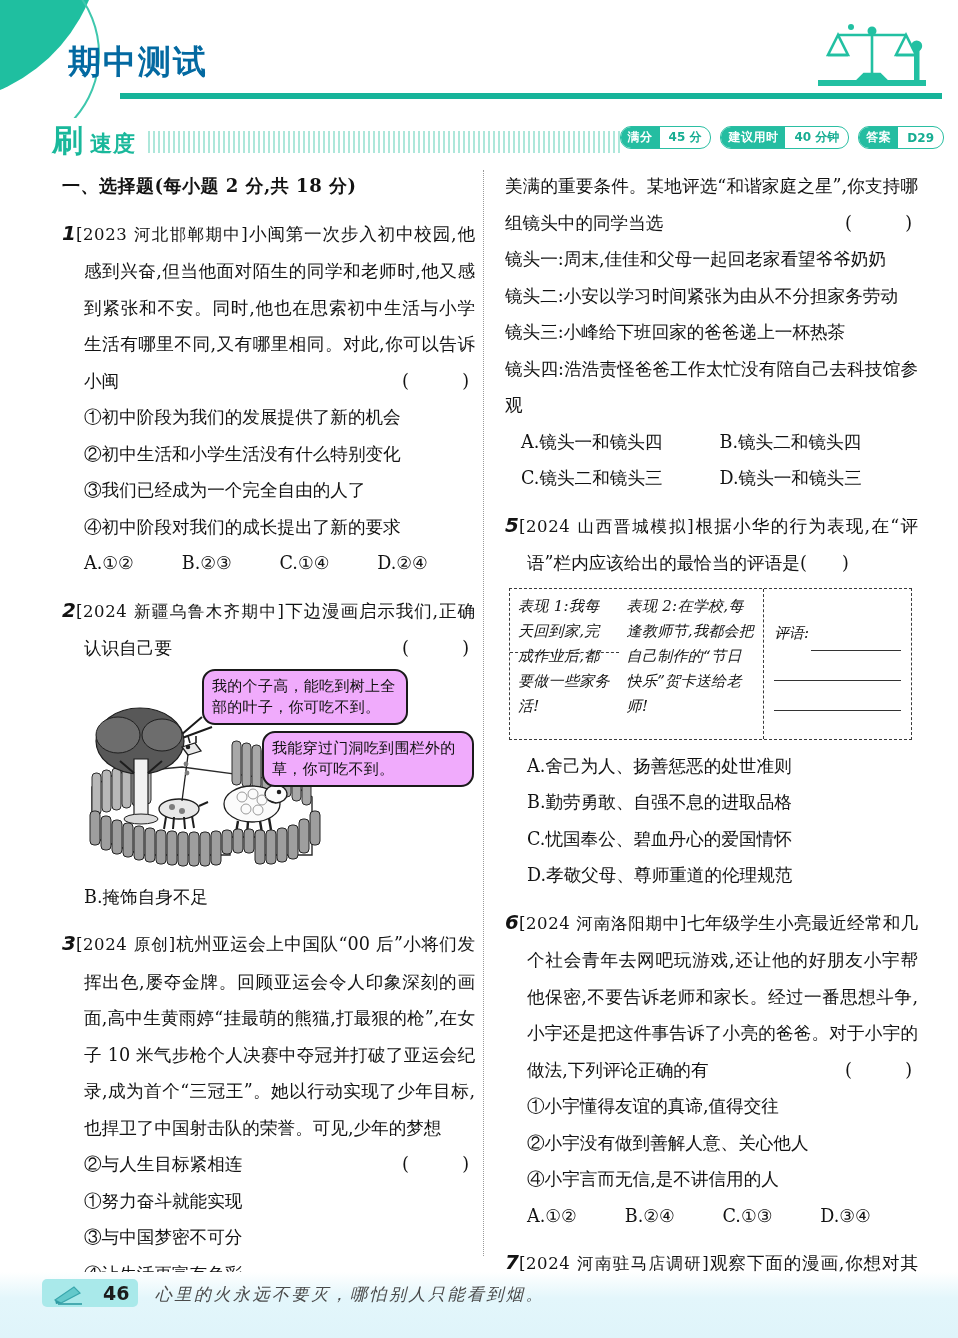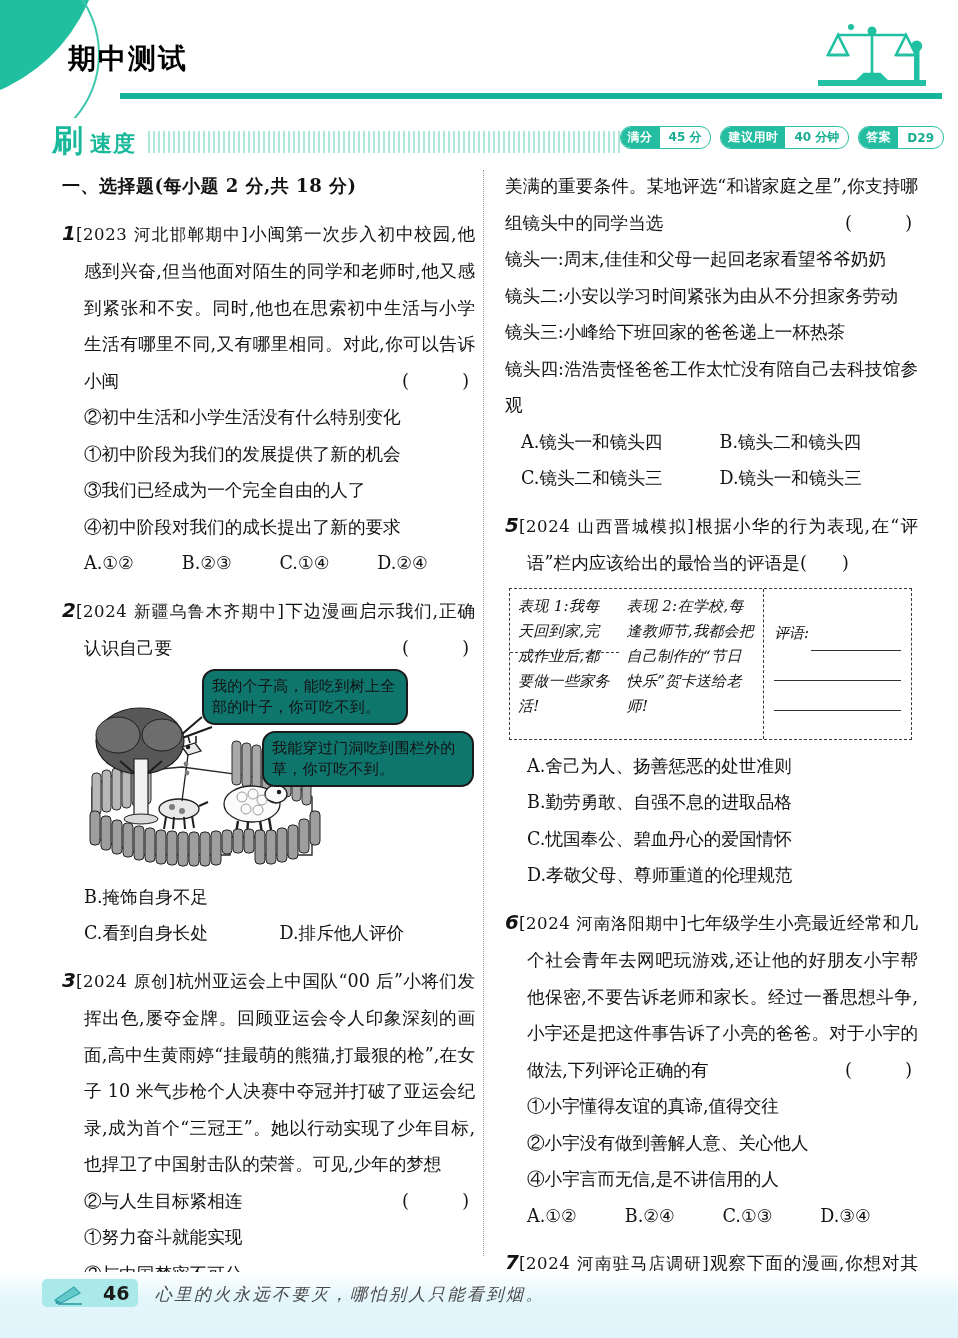--- a/index.html
+++ b/index.html
@@ -29,24 +29,24 @@
     position: absolute;
     left: -96px; top: -44px;
     width: 196px; height: 196px;
     border: 2px solid #3ec7ad;
     border-radius: 50%;
     background: transparent;
   }
   .header-title {
     position: absolute;
     left: 68px; top: 40px;
-    font-size: 28px;
+    font-size: 33px;
     font-weight: bold;
     letter-spacing: 2px;
-    color: #000000;
+    color: #0369a1;
     font-family: Liberation Sans, sans-serif;
   }
   .header-rule {
     position: absolute;
     left: 120px; top: 93px;
     right: 16px;
     height: 6px;
     background: #16b49a;
   }
   .scales-icon {
@@ -193,21 +193,21 @@
   
   .cartoon {
     position: relative;
     height: 208px;
     margin: 2px 0 2px 0;
   }
   .bubble {
     position: absolute;
     border: 2px solid #1a1a1a;
     border-radius: 13px;
-    background: #0f766e;
+    background: #f0abfc;
     font-size: 15px;
     line-height: 21px;
     padding: 5px 8px;
     color: #111;
     letter-spacing: .3px;
     z-index: 4;
   }
   .bubble-1 { left: 140px; top: 0px; width: 206px; }
   .bubble-2 { left: 200px; top: 62px; width: 212px; }
   .tail { position: absolute; z-index: 3; }
@@ -338,22 +338,22 @@
   <div class="col-divider"></div>
 
   <div class="col col-left">
 
     <div class="section-title">一、选择题(每小题 2 分,共 18 分)</div>
 
     <div class="q">
       <div class="q-body">
         <span class="qnum">1</span><span class="src">[2023 河北邯郸期中]</span><span>小闽第一次步入初中校园,他感到兴奋,但当他面对陌生的同学和老师时,他又感到紧张和不安。同时,他也在思索初中生活与小学生活有哪里不同,又有哪里相同。对此,你可以告诉小闽</span><span class="paren">(　　)</span>
       </div>
+      <div class="opt-line">①初中阶段为我们的发展提供了新的机会</div>
       <div class="opt-line">②初中生活和小学生活没有什么特别变化</div>
-      <div class="opt-line">①初中阶段为我们的发展提供了新的机会</div>
       <div class="opt-line">③我们已经成为一个完全自由的人了</div>
       <div class="opt-line">④初中阶段对我们的成长提出了新的要求</div>
       <div class="opt-grid">
         <span>A.①②</span>
         <span>B.②③</span>
         <span>C.①④</span>
         <span>D.②④</span>
       </div>
     </div>
 
@@ -454,24 +454,20 @@
             <rect x="226" y="156" width="10" height="34" rx="4"></rect>
             <rect x="237" y="150" width="10" height="34" rx="4"></rect>
             <rect x="248" y="142" width="10" height="34" rx="4"></rect>
           </g>
         </svg>
       </div>
 
       <div class="opt-grid two">
         <span>B.掩饰自身不足</span>
       </div>
-      <div class="opt-grid two">
-        <span>C.看到自身长处</span>
-        <span>D.排斥他人评价</span>
-      </div>
     </div>
 
     <div class="q">
       <div class="q-body">
         <span class="qnum">3</span><span class="src">[2024 原创]</span><span>杭州亚运会上中国队“00 后”小将们发挥出色,屡夺金牌。回顾亚运会令人印象深刻的画面,高中生黄雨婷“挂最萌的熊猫,打最狠的枪”,在女子 10 米气步枪个人决赛中夺冠并打破了亚运会纪录,成为首个“三冠王”。她以行动实现了少年目标,也捍卫了中国射击队的荣誉。可见,少年的梦想</span><span class="paren">(　　)</span>
       </div>
       <div class="opt-line">②与人生目标紧相连</div>
       <div class="opt-line">①努力奋斗就能实现</div>
       <div class="opt-line">③与中国梦密不可分</div>
       <div class="opt-line">④让生活更富有色彩</div>

